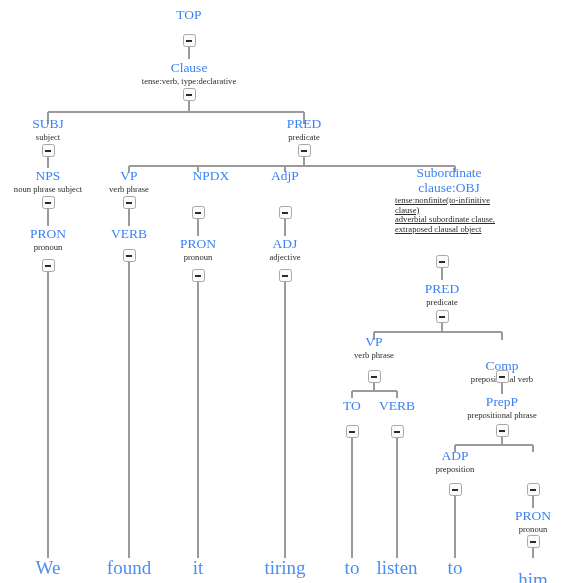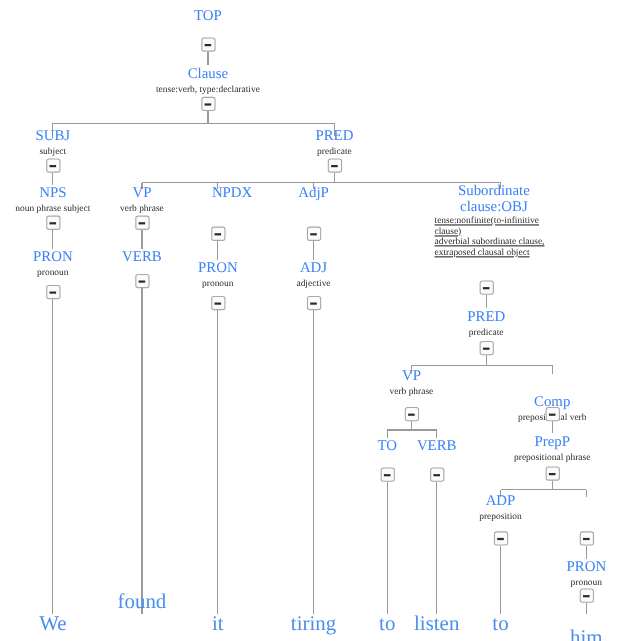--- a/index.html
+++ b/index.html
@@ -266,21 +266,21 @@
     <span class="lbl">PRON</span>
     <div class="det">pronoun</div>
   </div>
   <div class="toggle" style="left:533px;top:535px;">
       <i></i>
     </div>
 
   <div class="leaf" style="left:48px;top:560px;">
     <span class="word">We</span>
   </div>
-  <div class="leaf" style="left:129px;top:540px;text-align:center;">
+  <div class="leaf" style="left:129px;top:560px;text-align:center;">
     <span class="word">found</span>
   </div>
   <div class="leaf" style="left:198px;top:560px;">
     <span class="word">it</span>
   </div>
   <div class="leaf" style="left:285px;top:560px;">
     <span class="word">tiring</span>
   </div>
   <div class="leaf" style="left:352px;top:560px;">
     <span class="word">to</span>

